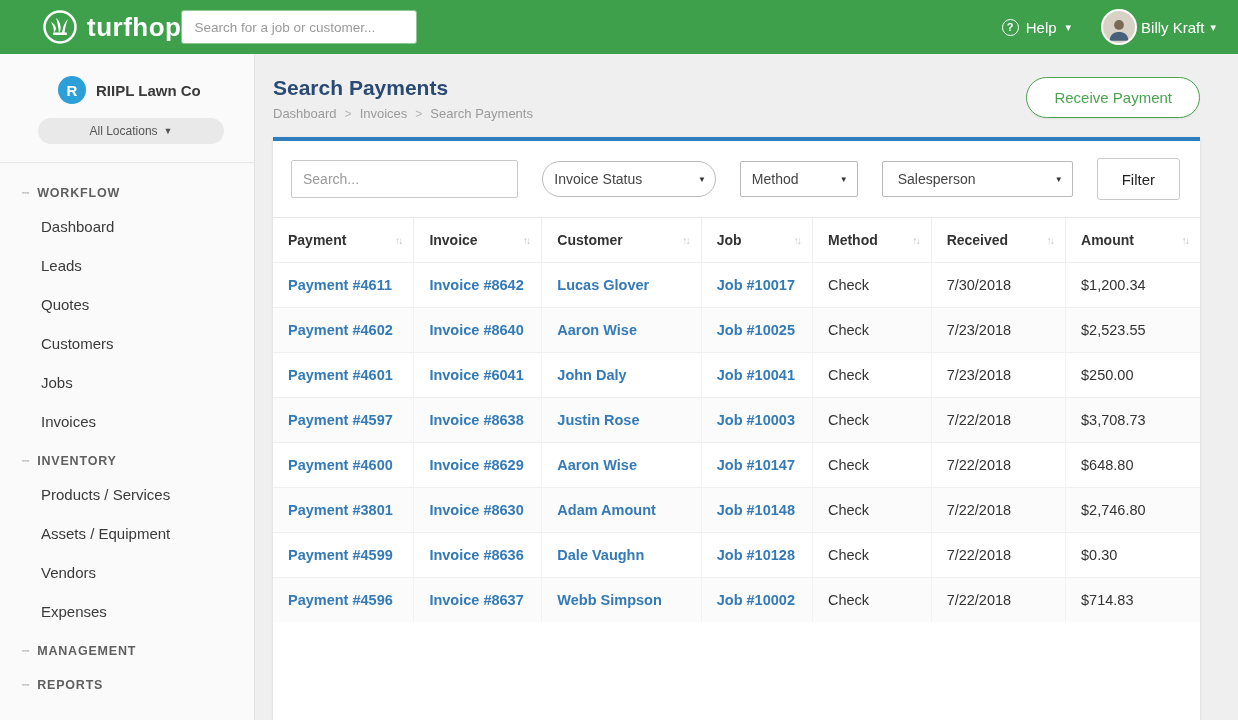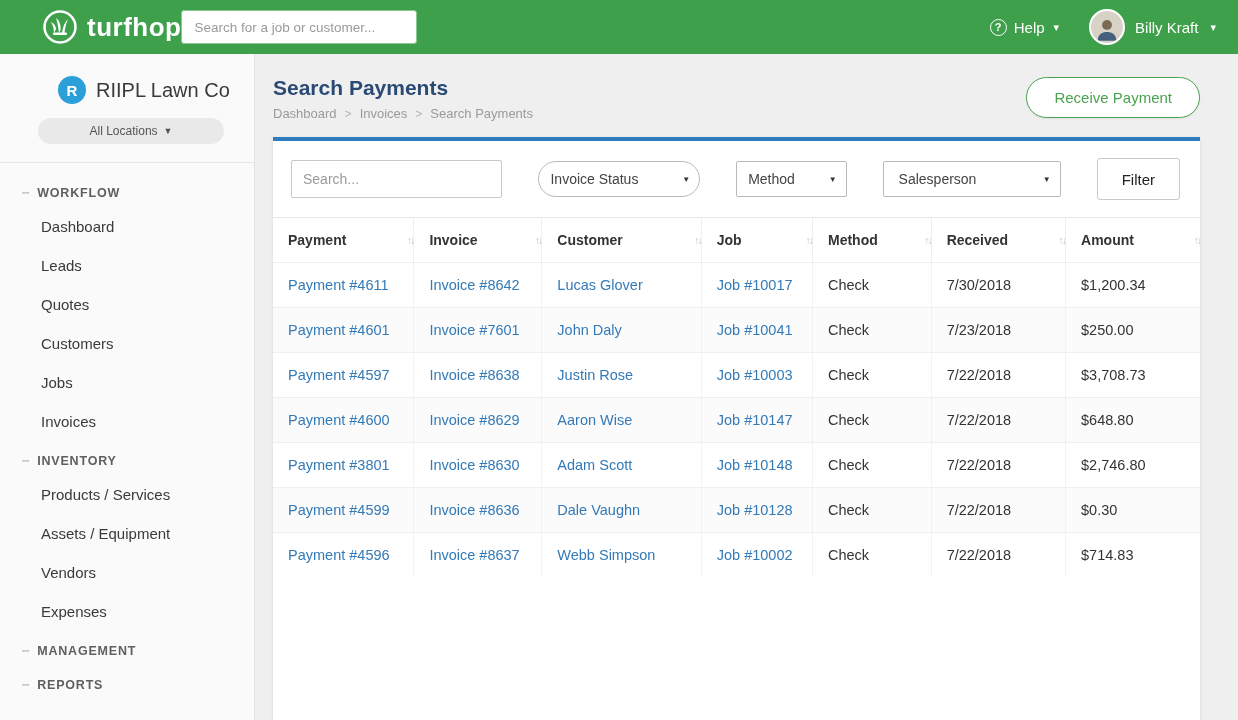--- a/index.html
+++ b/index.html
@@ -26,41 +26,41 @@
   }
   .top-search input::placeholder { color:#9a9a9a; }
   .top-right { margin-left:auto; display:flex; align-items:center; gap:30px; }
   .help { display:flex; align-items:center; gap:7px; color:#fff; font-size:15px; cursor:pointer; }
   .help-q {
     width:17px; height:17px; border:1.5px solid #fff; border-radius:50%;
     display:inline-flex; align-items:center; justify-content:center;
     font-size:11px; font-weight:bold;
   }
   .chev { font-size:11px; color:#fff; margin-left:2px; }
-  .user { display:flex; align-items:center; gap:10px; color:#fff; font-size:15px; cursor:pointer; }
+  .user { display:flex; align-items:center; gap:4px; color:#fff; font-size:15px; cursor:pointer; }
   .avatar {
     width:36px; height:36px; border-radius:50%; background:#d8d2c6; overflow:hidden;
     display:flex; align-items:flex-end; justify-content:center; border:2px solid #fff;
   }
   .avatar svg { width:28px; height:28px; display:block; }
 
   
   .page { display:flex; height:666px; }
 
   
   .sidebar {
     width:255px; background:#fafafa; border-right:1px solid #e3e3e3;
     flex:0 0 255px; overflow:hidden;
   }
   .company { display:flex; align-items:center; gap:10px; padding:22px 0 0 58px; }
   .company-logo {
     width:28px; height:28px; border-radius:50%; background:#2a9fd8; color:#fff;
     display:flex; align-items:center; justify-content:center; font-weight:bold; font-size:15px;
   }
-  .company-name { font-size:20px; font-weight:normal; color:#3a3a3a; }
+  .company-name { font-size:15px; font-weight:bold; color:#3a3a3a; }
   .locations-wrap { padding:14px 30px 18px 38px; border-bottom:1px solid #e6e6e6; }
   .locations {
     background:#e9e9e9; border-radius:13px; height:26px; display:flex;
     align-items:center; justify-content:center; gap:6px; font-size:12px; color:#555;
     cursor:pointer;
   }
   .locations .chev2 { font-size:9px; color:#555; }
   .nav { padding-top:10px; }
   .section-header {
     display:flex; align-items:center; gap:9px; padding:13px 0 7px 22px;
@@ -83,21 +83,21 @@
     color:#4aa34e; font-size:15px; padding:11px 27px; border-radius:22px;
     cursor:pointer; font-family:"Liberation Sans",sans-serif;
     box-shadow:0 1px 2px rgba(0,0,0,0.06);
   }
 
   
   .card {
     margin-top:16px; background:#fff; border-top:4px solid #2d7dbf;
     box-shadow:0 1px 3px rgba(0,0,0,0.10); min-height:640px;
   }
-  .filters { display:flex; align-items:center; padding:17px 16px 17px 18px; gap:36px; }
+  .filters { display:flex; align-items:center; padding:17px 16px 17px 18px; gap:24px; }
   .filters input[type="text"] {
     width:236px; height:38px; border:1px solid #c9c9c9; border-radius:2px;
     padding:0 11px; font-size:14px; font-family:"Liberation Sans",sans-serif; outline:none;
   }
   .filters input::placeholder { color:#9a9a9a; }
   .sel {
     height:36px; border:1px solid #b9b9b9; border-radius:2px; background:#fff;
     display:flex; align-items:center; justify-content:space-between;
     padding:0 9px 0 11px; font-size:14px; color:#444; cursor:pointer;
   }
@@ -108,32 +108,32 @@
   .filter-btn {
     margin-left:auto; margin-right:4px; height:42px; padding:0 24px;
     border:1px solid #c9c9c9; border-radius:3px; background:#fff; font-size:15px;
     color:#222; cursor:pointer; font-family:"Liberation Sans",sans-serif;
   }
 
   
   table { width:100%; border-collapse:collapse; table-layout:fixed; }
   th {
     text-align:left; font-size:14px; font-weight:bold; color:#333;
-    padding:14px 0 14px 15px; border-top:1px solid #e8e8e8;
+    padding:14px 12px 14px 15px; border-top:1px solid #e8e8e8;
     border-left:1px solid #eee; cursor:pointer; white-space:nowrap;
   }
   th:first-child, td:first-child { border-left:none; }
   .sort-ic { float:right; color:#c9c9c9; font-size:10.5px; letter-spacing:-2px; margin-top:2px; }
   td {
     font-size:14.5px; padding:14px 8px 14px 15px;
     border-top:1px solid #efefef; border-left:1px solid #f2f2f2;
     color:#333; white-space:nowrap; overflow:hidden;
   }
   tbody tr:nth-child(even) td { background:#fbfbfb; }
-  a.cell-link { color:#337ab7; text-decoration:none; cursor:pointer; }
+  a.cell-link { color:#337ab7; text-decoration:none; cursor:pointer;font-weight:bold; }
   col.c-payment { width:15.2%; } col.c-invoice { width:13.8%; }
   col.c-customer { width:17.2%; } col.c-job { width:12.0%; }
   col.c-method { width:12.8%; } col.c-received { width:14.5%; }
   col.c-amount { width:14.5%; }
 </style>
 </head>
 <body>
 
 <div class="topbar">
   <div class="brand">
@@ -269,22 +269,31 @@
             <tr>
               <td><a class="cell-link">Payment #4611</a></td>
               <td><a class="cell-link">Invoice #8642</a></td>
               <td><a class="cell-link">Lucas Glover</a></td>
               <td><a class="cell-link">Job #10017</a></td>
               <td>Check</td>
               <td>7/30/2018</td>
               <td>$1,200.34</td>
             </tr>
             <tr>
+              <td><a class="cell-link">Payment #4602</a></td>
+              <td><a class="cell-link">Invoice #8640</a></td>
+              <td><a class="cell-link">Aaron Wise</a></td>
+              <td><a class="cell-link">Job #10025</a></td>
+              <td>Check</td>
+              <td>7/23/2018</td>
+              <td>$2,523.55</td>
+            </tr>
+            <tr>
               <td><a class="cell-link">Payment #4601</a></td>
-              <td><a class="cell-link">Invoice #7601</a></td>
+              <td><a class="cell-link">Invoice #6041</a></td>
               <td><a class="cell-link">John Daly</a></td>
               <td><a class="cell-link">Job #10041</a></td>
               <td>Check</td>
               <td>7/23/2018</td>
               <td>$250.00</td>
             </tr>
             <tr>
               <td><a class="cell-link">Payment #4597</a></td>
               <td><a class="cell-link">Invoice #8638</a></td>
               <td><a class="cell-link">Justin Rose</a></td>
@@ -298,21 +307,21 @@
               <td><a class="cell-link">Invoice #8629</a></td>
               <td><a class="cell-link">Aaron Wise</a></td>
               <td><a class="cell-link">Job #10147</a></td>
               <td>Check</td>
               <td>7/22/2018</td>
               <td>$648.80</td>
             </tr>
             <tr>
               <td><a class="cell-link">Payment #3801</a></td>
               <td><a class="cell-link">Invoice #8630</a></td>
-              <td><a class="cell-link">Adam Scott</a></td>
+              <td><a class="cell-link">Adam Amount</a></td>
               <td><a class="cell-link">Job #10148</a></td>
               <td>Check</td>
               <td>7/22/2018</td>
               <td>$2,746.80</td>
             </tr>
             <tr>
               <td><a class="cell-link">Payment #4599</a></td>
               <td><a class="cell-link">Invoice #8636</a></td>
               <td><a class="cell-link">Dale Vaughn</a></td>
               <td><a class="cell-link">Job #10128</a></td>

